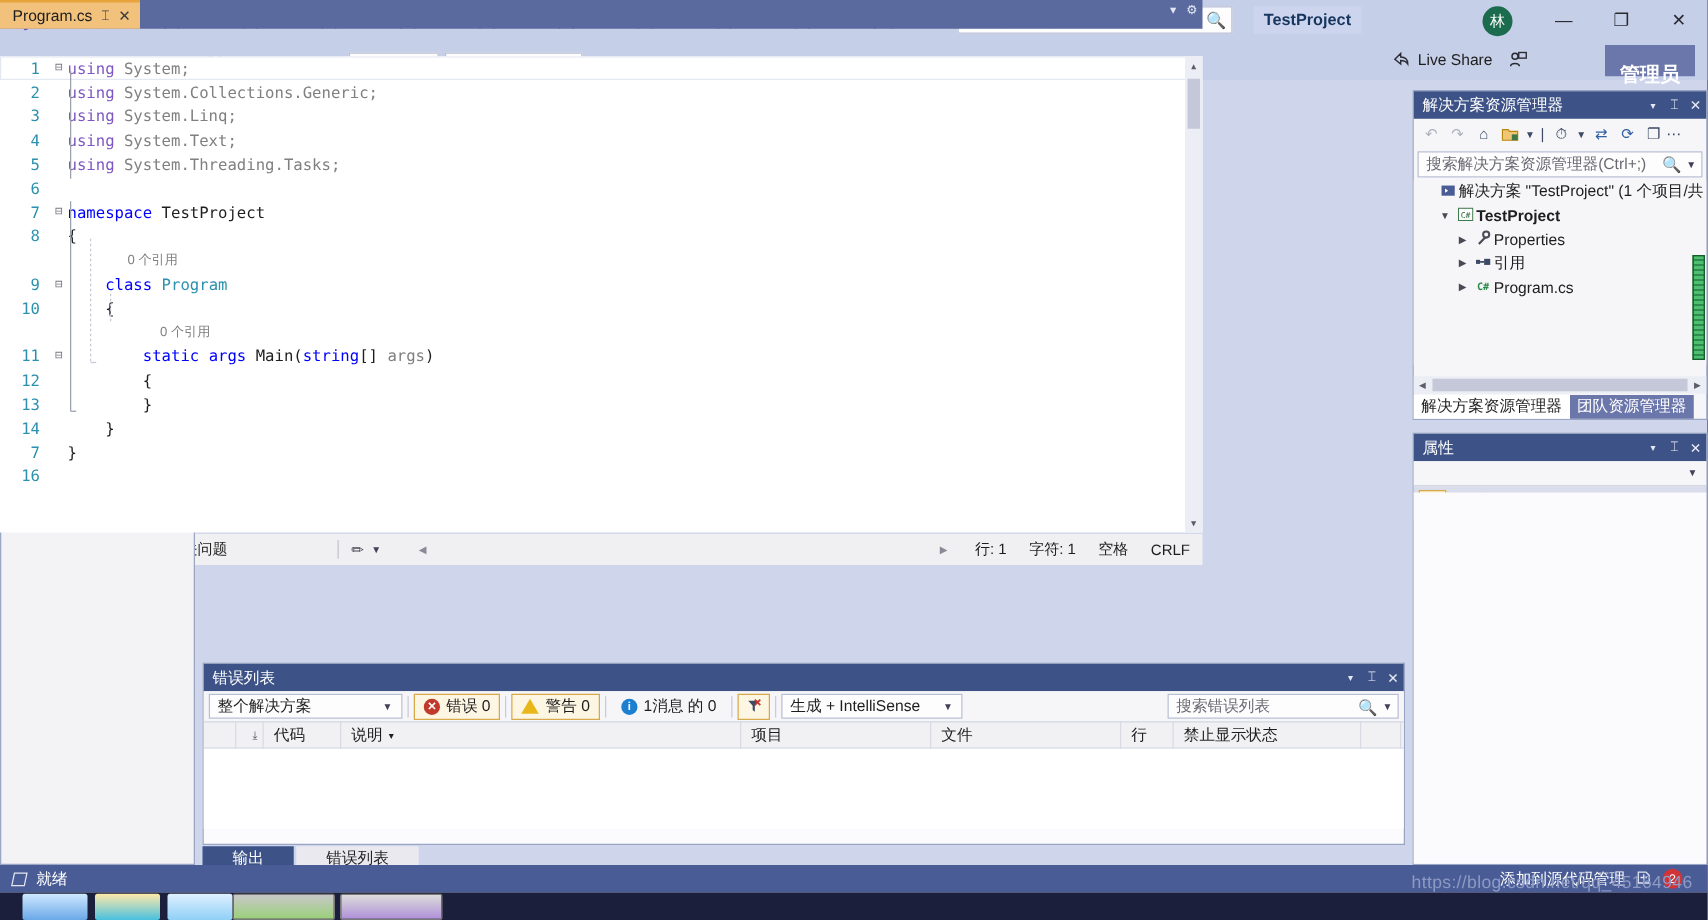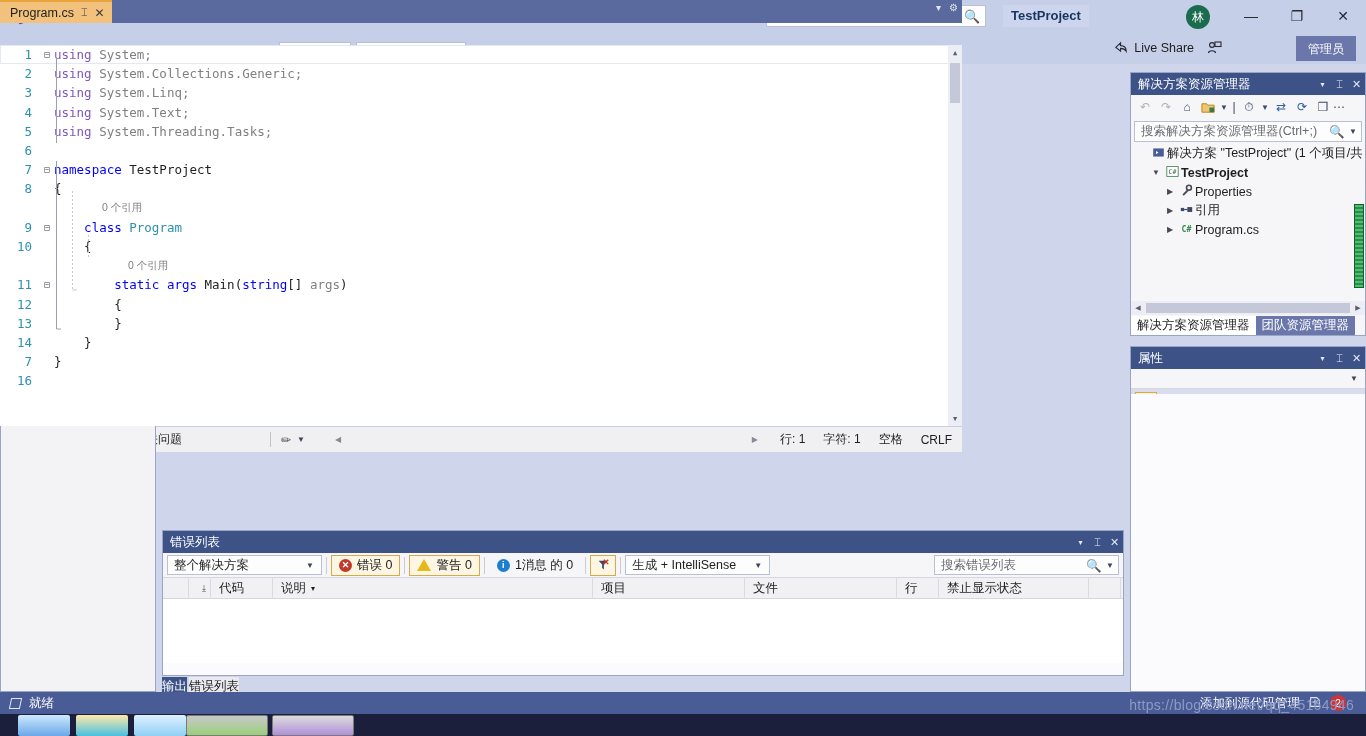--- a/index.html
+++ b/index.html
@@ -71,22 +71,22 @@
   .startbtn { display:flex; align-items:center; height:24px; padding:0 4px; color:#1b1b1b; font-size:12.5px;}
   .startbtn .tri { color:#2e8b2e; font-size:12px; margin-right:5px;}
 
   .liveshare {
     position:absolute; right:172px; top:4px; height:24px; display:flex; align-items:center;
     font-size:12.5px; color:#1e1e1e; gap:5px;
   }
   .feedback { position:absolute; right:140px; top:4px; width:24px; height:24px;
               display:flex; align-items:center; justify-content:center; color:#2a2a33;}
   .adminpill {
-    position:absolute; right:10px; top:4px; height:25px; padding:1px 12px;
-    background:#6b77ab; color:#fff; font-size:12px; line-height:25px; font-weight:normal;
+    position:absolute; right:10px; top:4px; height:25px; padding:12px 12px;
+    background:#6b77ab; color:#fff; font-size:16px; line-height:25px; font-weight:bold;
   }
 
   
   .panel { position:absolute; background:#f6f6f8; }
   .panel-head {
     height:22px; background:#3d5387; color:#fff; display:flex; align-items:center;
     padding-left:7px; font-size:12.5px;
   }
   .panel-head .ttl { flex:1; white-space:nowrap; }
   .ph-btn { width:17px; height:20px; display:flex; align-items:center; justify-content:center;
@@ -181,21 +181,21 @@
   .el-search .mag { margin-left:auto; color:#2b2b2b; }
   .el-search .cc { font-size:8px; color:#41415a; padding:0 4px; }
   .el-head { height:22px; display:flex; align-items:center; background:#f1f1f4;
              border-top:1px solid #d3d7e2; border-bottom:1px solid #d3d7e2; font-size:12.5px;}
   .el-col { height:22px; display:flex; align-items:center; padding-left:8px; gap:5px;
             border-right:1px solid #d8dbe5; color:#1e1e1e; }
   .el-body { background:#ffffff; height:64px; }
 
   .out-tabs { position:absolute; left:162px; top:676px; width:962px; height:20px; display:flex;
               align-items:flex-end; gap:2px; }
-  .out-tab { height:19px; padding:0 0; line-height:19px; font-size:12.5px;
+  .out-tab { height:19px; padding:0 24px; line-height:19px; font-size:12.5px;
              background:#e9e9ef; color:#1e1e1e; }
   .out-tab.sel { background:#3d5387; color:#ffffff; }
 
   
   #solexp { left:1130px; top:72px; width:236px; height:264px; background:#f6f6f8;
             border:1px solid #9aa5c4;}
   .se-toolbar { height:24px; display:flex; align-items:center; padding-left:4px; gap:1px; }
   .se-btn { width:20px; height:20px; display:flex; align-items:center; justify-content:center;
             color:#3c4a66; font-size:12px; }
   .se-btn.dis { opacity:.4; }

